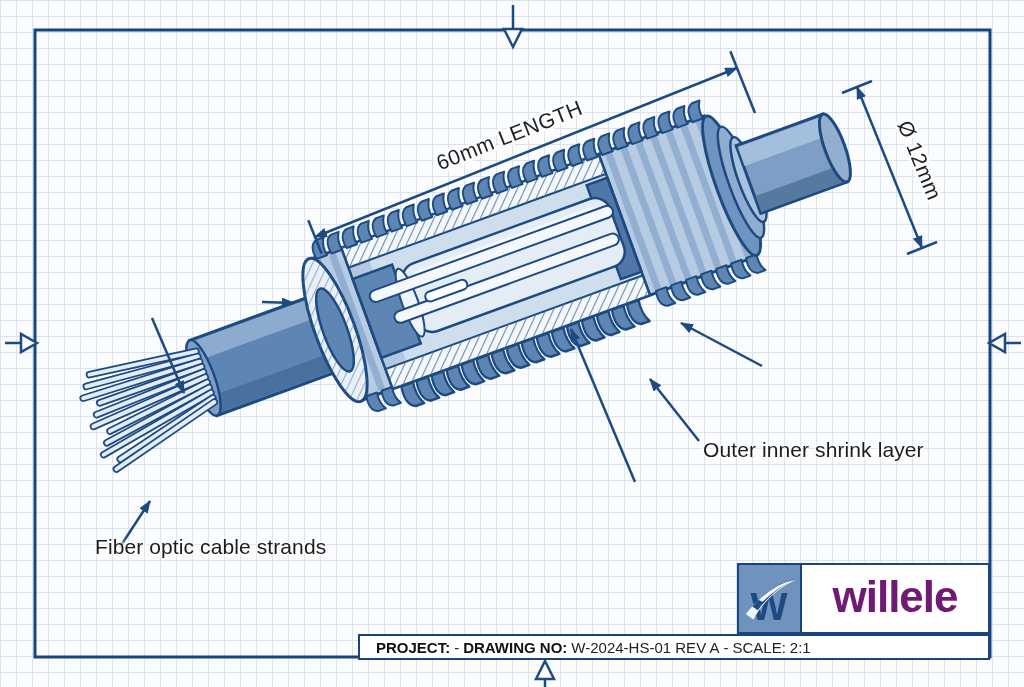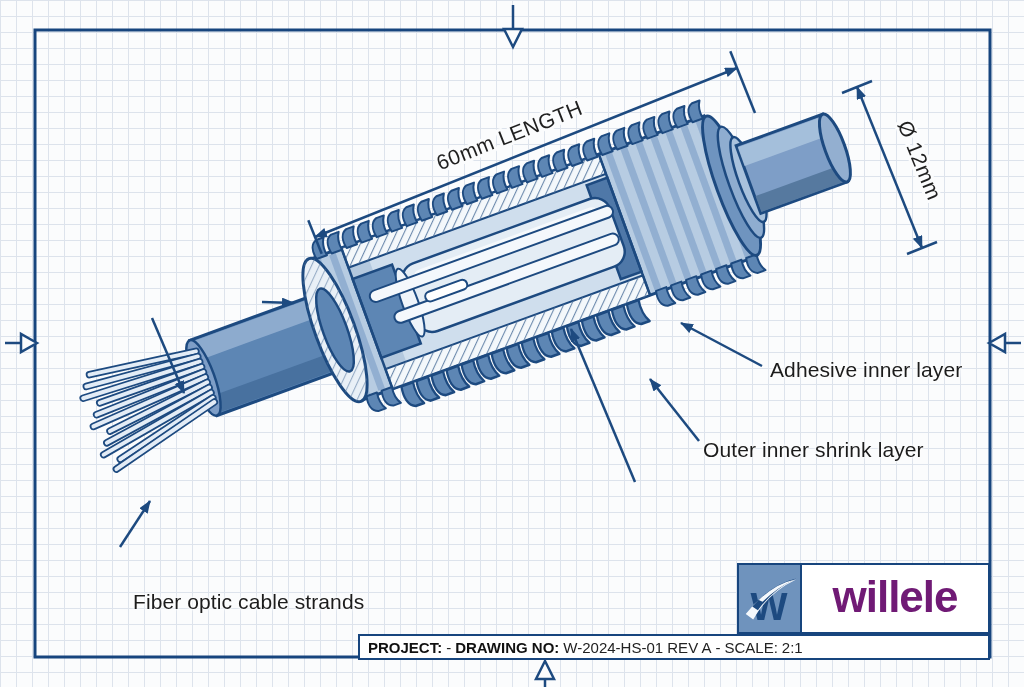--- a/index.html
+++ b/index.html
@@ -20,21 +20,21 @@
   }
   .dimtext{
     font-family:"Liberation Sans", sans-serif;
     font-size:21px; fill:#1f1f1f;
     paint-order:stroke; stroke:#fbfcfd; stroke-width:6px; stroke-linejoin:round;
     letter-spacing:0.5px;
   }
   .title-strip{
     position:absolute;left:358px;top:634px;width:632px;height:26px;
     box-sizing:border-box;border:2.5px solid #17457e;background:#fff;
-    display:flex;align-items:center;padding-left:8px;
+    display:flex;align-items:center;padding-left:16px;
     font-size:15px;color:#222;white-space:nowrap;
   }
   .title-strip b{font-weight:bold;color:#111;}
   .title-strip span, .title-strip b{margin-right:4px;}
   .logo-box{
     position:absolute;left:737px;top:563px;width:253px;height:71px;
     box-sizing:border-box;border:2.5px solid #17457e;background:#fff;
     display:flex;align-items:stretch;
   }
   .logo-mark{
@@ -260,23 +260,22 @@
     <g stroke="#1d4a80" stroke-width="2.5" fill="none">
       <line x1="262" y1="302" x2="294" y2="303" marker-end="url(#mArrF)"></line>
       <line x1="152" y1="318" x2="184" y2="393" marker-end="url(#mArrF)"></line>
       <line x1="762" y1="366" x2="681" y2="323" marker-end="url(#mArrF)"></line>
       <line x1="699" y1="441" x2="650" y2="379" marker-end="url(#mArrF)"></line>
       <line x1="635" y1="482" x2="571" y2="329" marker-end="url(#mArrF)"></line>
       <line x1="120" y1="547" x2="150" y2="501" marker-end="url(#mArrF)"></line>
     </g>
   </svg>
 
-  <div class="callout" style="left:770px;top:358px;">Adhesive inner layer</div>
   <div class="callout" style="left:703px;top:438px;">Outer inner shrink layer</div>
-  <div class="callout" style="left:95px;top:590px;margin-left:38px;">Fiber optic cable strands</div>
+  <div class="callout" style="left:95px;top:535px;">Fiber optic cable strands</div>
 
   <div class="logo-box">
     <div class="logo-mark">
       <svg width="56" height="60" viewBox="0 0 60 60">
         <text x="9" y="53" font-family="Liberation Sans, sans-serif" font-size="42" font-weight="bold" fill="#1d4a80">W</text>
         <path d="M4,46 Q26,18 58,9 Q28,23 12,52 Z" fill="#f4f8fc"></path>
         <path d="M11,38 Q32,14 58,8 Q34,19 17,42 Z" fill="#1d4a80"></path>
         <path d="M18,31 Q37,13 57,9 Q38,17 22,33 Z" fill="#f4f8fc"></path>
       </svg>
     </div>

